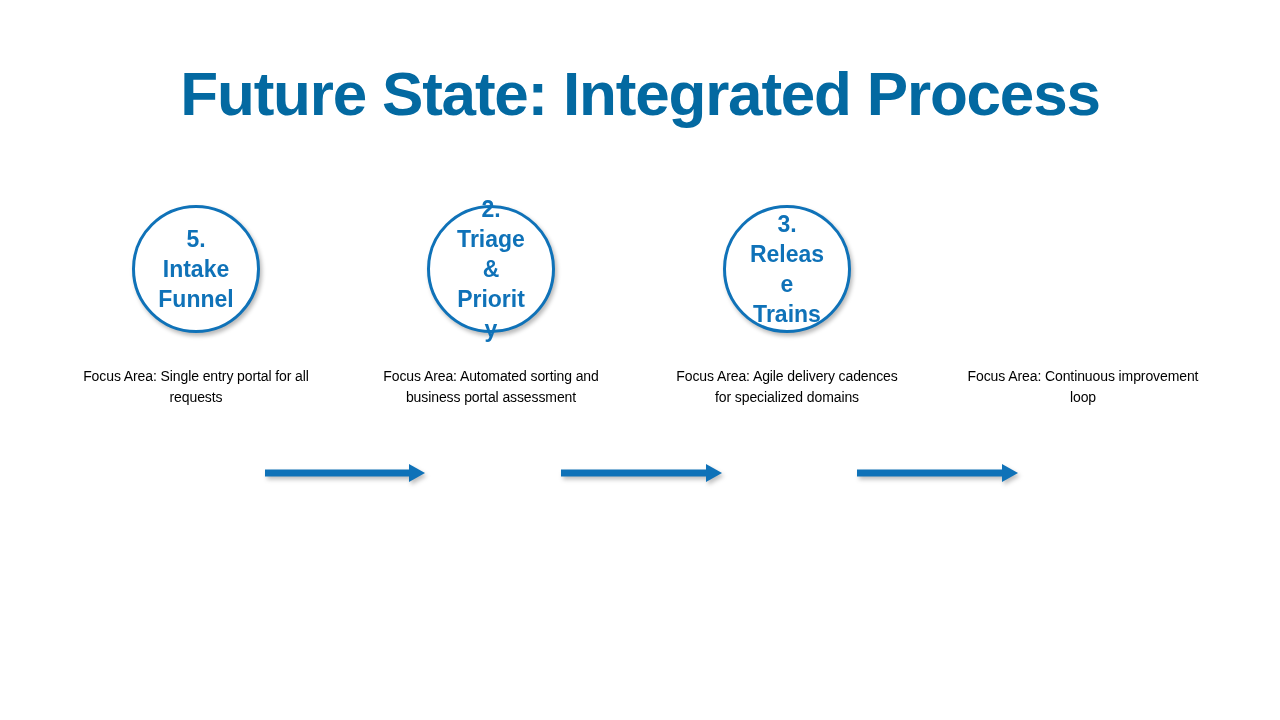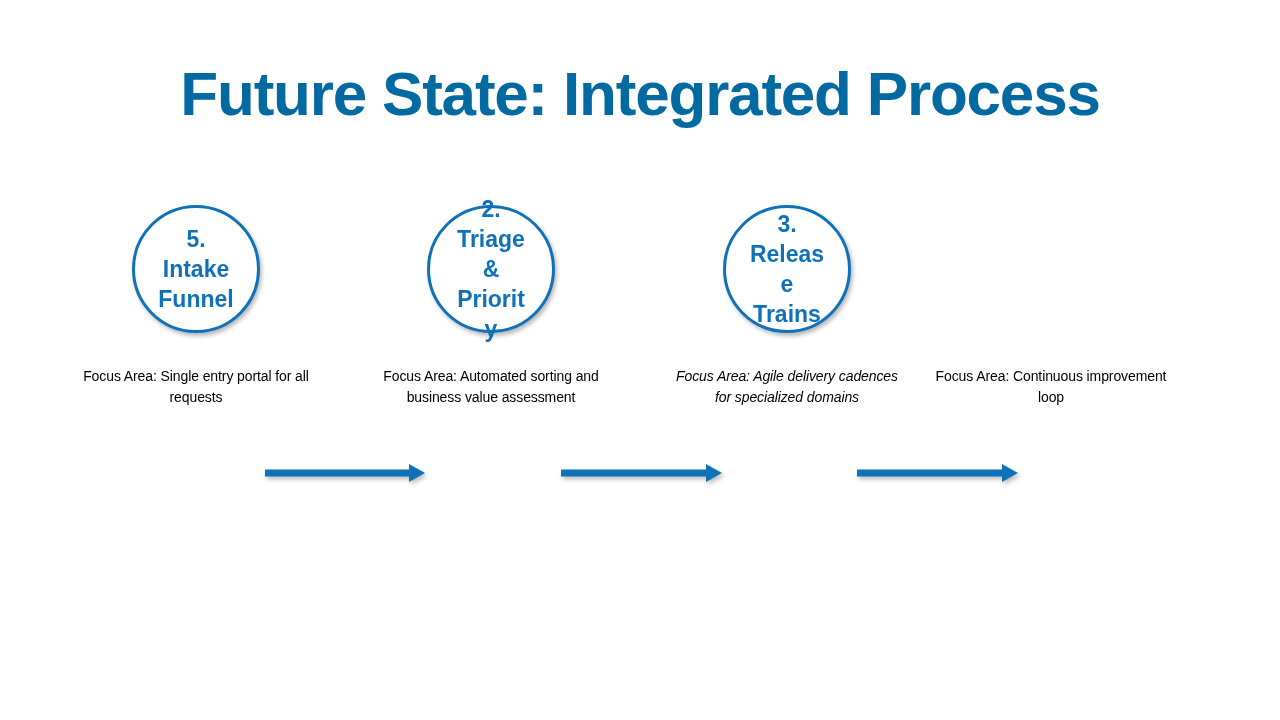--- a/index.html
+++ b/index.html
@@ -148,19 +148,19 @@
         <rect x="0" y="6.5" width="147" height="7" fill="#0f72b8"></rect>
         <polygon points="145,1 161,10 145,19" fill="#0f72b8"></polygon>
       </svg>
     </div>
 
 
   </div>
 
   <div class="caption" style="left:63px;width:266px;">Focus Area: Single entry portal for all requests</div>
 
-  <div class="caption" style="left:356px;width:270px;">Focus Area: Automated sorting and business value assessment</div>
+  <div class="caption" style="left:356px;width:270px;">Focus Area: Automated sorting and business portal assessment</div>
 
-  <div class="caption" style="left:670px;width:234px;font-style:italic;">Focus Area: Agile delivery cadences for specialized domains</div>
+  <div class="caption" style="left:670px;width:234px;">Focus Area: Agile delivery cadences for specialized domains</div>
 
-  <div class="caption" style="left:934px;width:234px;">Focus Area: Continuous improvement loop</div>
+  <div class="caption" style="left:966px;width:234px;">Focus Area: Continuous improvement loop</div>
 
 </div>
 
 </body></html>

